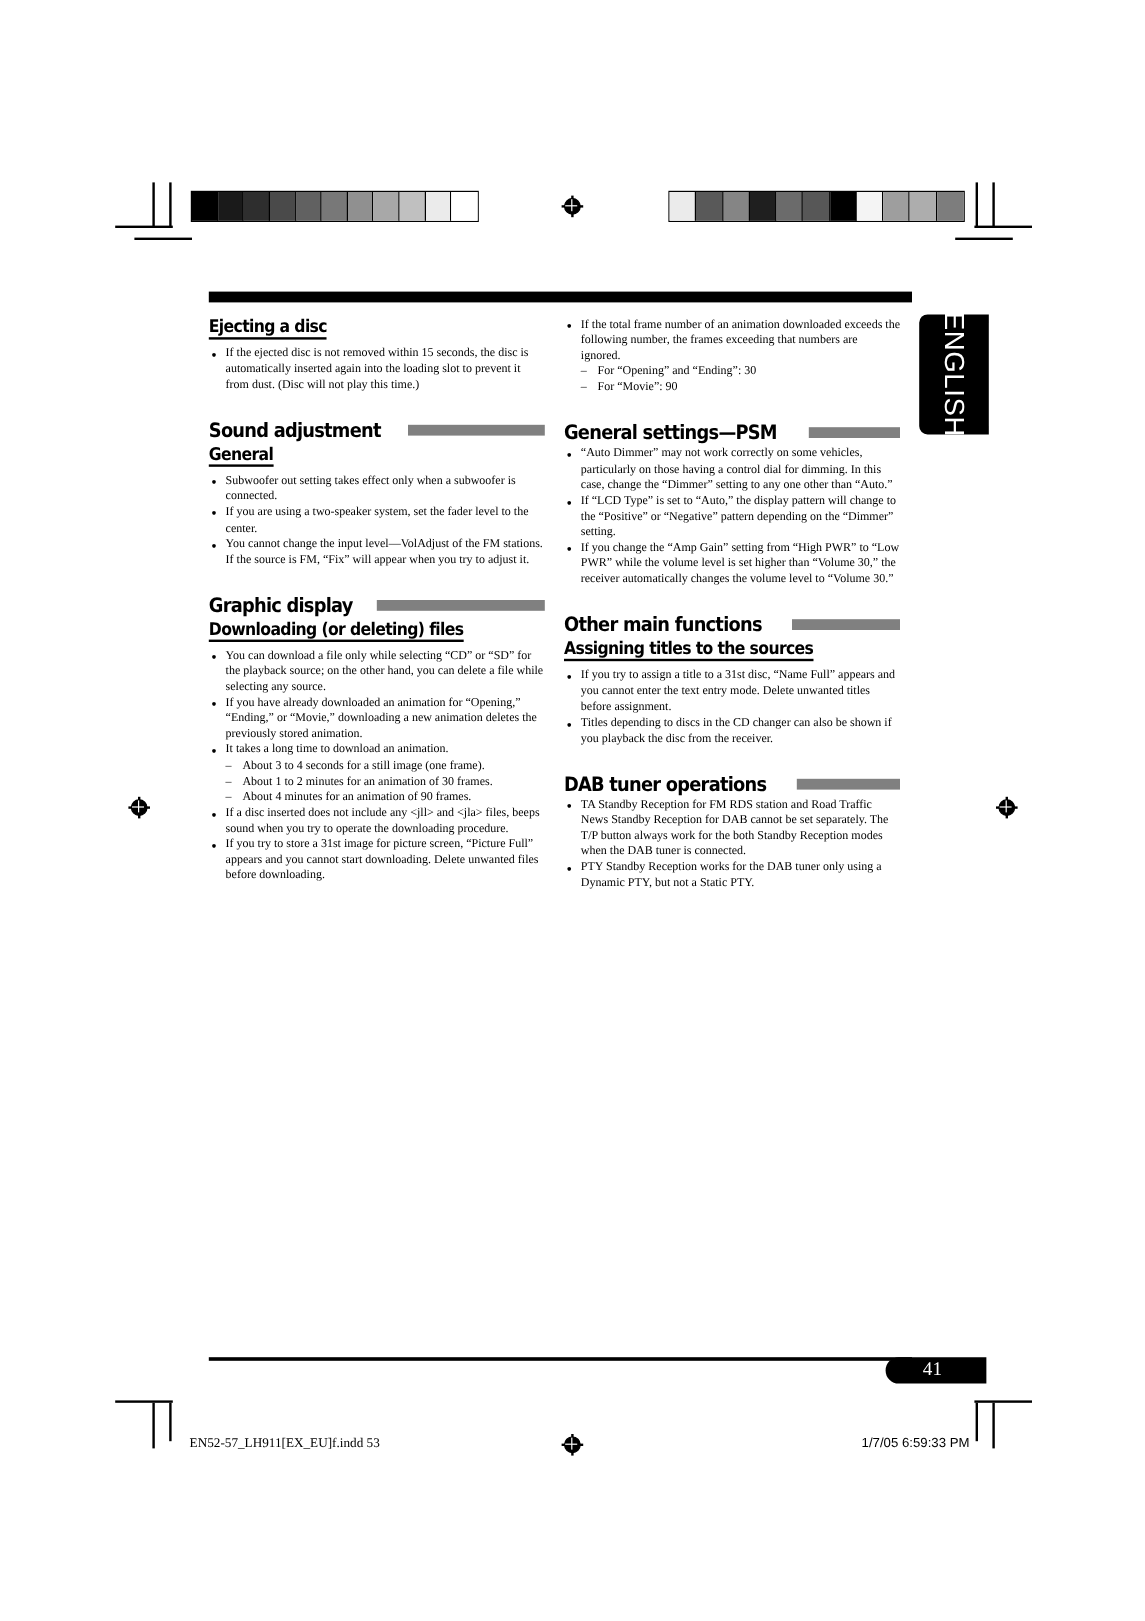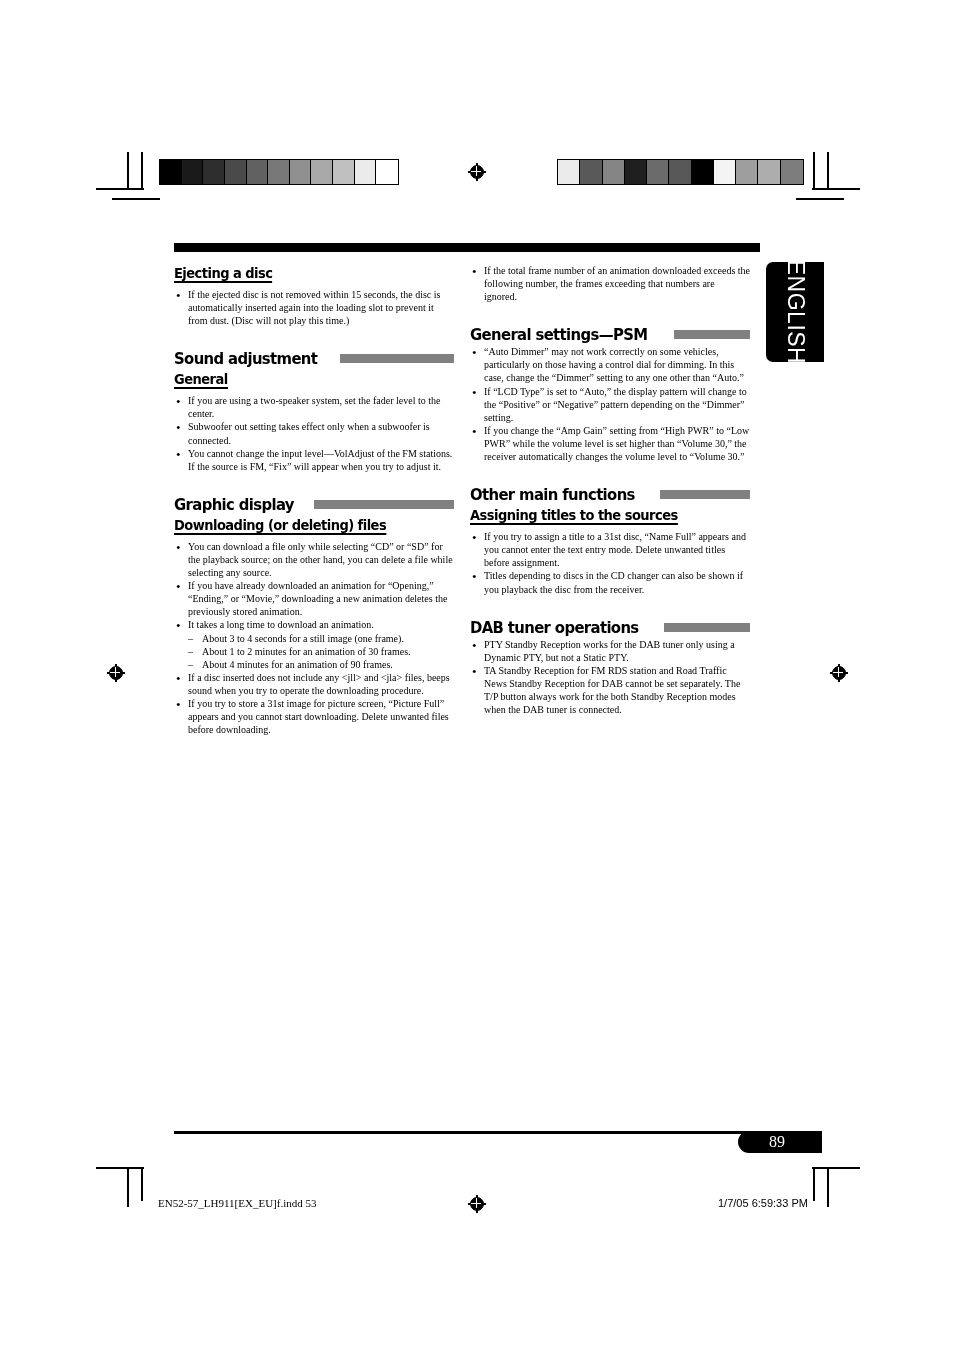--- a/index.html
+++ b/index.html
@@ -321,22 +321,22 @@
       </ul>
 
       <div class="section-head">
         <span class="txt">Sound adjustment</span>
         <span class="bar"></span>
       </div>
 
       <div class="sub-head">General</div>
 
       <ul class="bullets">
+        <li>Subwoofer out setting takes effect only when a subwoofer is connected.</li>
         <li>If you are using a two-speaker system, set the fader level to the center.</li>
-        <li>Subwoofer out setting takes effect only when a subwoofer is connected.</li>
         <li>You cannot change the input level—VolAdjust of the FM stations. If the source is FM, “Fix” will appear when you try to adjust it.</li>
       </ul>
 
       <div class="section-head">
         <span class="txt">Graphic display</span>
         <span class="bar"></span>
       </div>
 
       <div class="sub-head">Downloading (or deleting) files</div>
 
@@ -355,20 +355,24 @@
         <li>If you try to store a 31st image for picture screen, “Picture Full” appears and you cannot start downloading. Delete unwanted files before downloading.</li>
       </ul>
 
     </div>
 
     <div class="col">
 
       <ul class="bullets">
         <li>
           <span>If the total frame number of an animation downloaded exceeds the following number, the frames exceeding that numbers are ignored.</span>
+          <ul class="dashes">
+            <li>For “Opening” and  “Ending”: 30</li>
+            <li>For “Movie”: 90</li>
+          </ul>
         </li>
       </ul>
 
       <div class="section-head">
         <span class="txt">General settings—PSM</span>
         <span class="bar"></span>
       </div>
 
       <ul class="bullets">
         <li>“Auto Dimmer” may not work correctly on some vehicles, particularly on those having a control dial for dimming. In this case, change the “Dimmer” setting to any one other than “Auto.”</li>
@@ -387,30 +391,30 @@
         <li>If you try to assign a title to a 31st disc, “Name Full” appears and you cannot enter the text entry mode. Delete unwanted titles before assignment.</li>
         <li>Titles depending to discs in the CD changer can also be shown if you playback the disc from the receiver.</li>
       </ul>
 
       <div class="section-head">
         <span class="txt">DAB tuner operations</span>
         <span class="bar"></span>
       </div>
 
       <ul class="bullets">
+        <li>TA Standby Reception for FM RDS station and Road Traffic News Standby Reception for DAB cannot be set separately. The T/P button always work for the both Standby Reception modes when the DAB tuner is connected.</li>
         <li>PTY Standby Reception works for the DAB tuner only using a Dynamic PTY, but not a Static PTY.</li>
-        <li>TA Standby Reception for FM RDS station and Road Traffic News Standby Reception for DAB cannot be set separately. The T/P button always work for the both Standby Reception modes when the DAB tuner is connected.</li>
       </ul>
 
     </div>
 
   </div>
 </div>
 
 <div class="bottom-area">
   <div class="bottom-rule"></div>
-  <div class="page-badge">89</div>
+  <div class="page-badge">41</div>
 </div>
 
 <div class="footer">
   <span class="fname">EN52-57_LH911[EX_EU]f.indd   53</span>
   <span class="ftime">1/7/05   6:59:33 PM</span>
 </div>
 
 </body></html>

